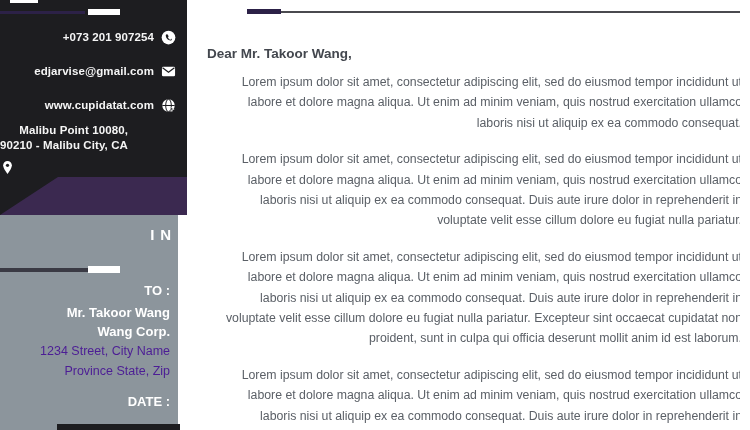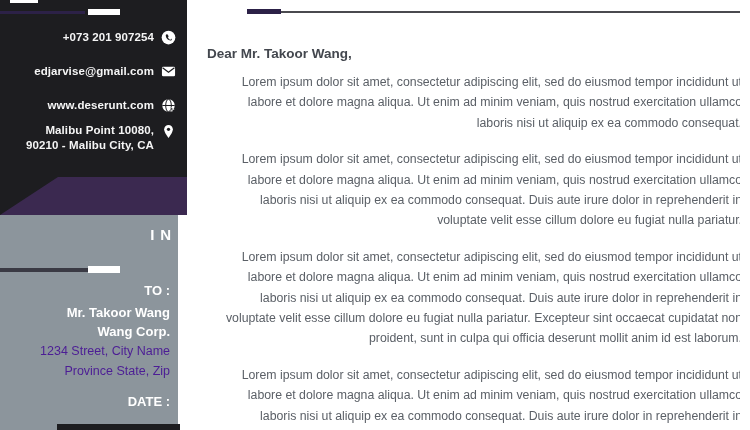--- a/index.html
+++ b/index.html
@@ -14,21 +14,21 @@
     clip-path:polygon(0 0,100% 0,100% 82.3%,31% 82.3%,0 100%);
   }
   .gray-panel{position:absolute;left:0;top:215px;width:178px;height:215px;background:#8c959c;}
   .top-corner-dash{position:absolute;left:10px;top:0;width:28px;height:3px;background:#ffffff;}
   .top-purple-line{position:absolute;left:0;top:11px;width:85px;height:3px;background:#2c2147;}
   .top-white-dash{position:absolute;left:88px;top:9px;width:32px;height:6px;background:#ffffff;}
   .contact-row{
     position:absolute;left:0;width:176px;display:flex;justify-content:flex-end;align-items:center;gap:7px;
     color:#f5f5f5;font-size:11.5px;font-weight:600;letter-spacing:.1px;
   }
-  .contact-row.addr{align-items:flex-start;}
+  .contact-row.addr{align-items:flex-start;flex-direction:column;}
   .contact-row.addr .cicon{margin-top:1px;}
   .contact-text{text-align:right;line-height:14.5px;}
   .cicon{width:15px;height:15px;flex:0 0 15px;display:block;}
   .info-title{
     position:absolute;left:0;top:226px;width:170px;text-align:right;
     color:#ffffff;font-size:15px;font-weight:bold;letter-spacing:6px;padding-left:40px;
   }
   .info-sep-line{position:absolute;left:0;top:268px;width:120px;height:4px;background:#3a3a44;}
   .info-sep-dash{position:absolute;left:88px;top:266px;width:32px;height:7px;background:#ffffff;}
   .to-block{position:absolute;left:0;top:283px;width:170px;text-align:right;color:#ffffff;}
@@ -72,21 +72,21 @@
 
     <div class="contact-row" style="top:64px;">
       <span class="contact-text">edjarvise@gmail.com</span>
       <svg class="cicon" viewBox="0 0 24 24">
         <rect x="1.5" y="4.5" width="21" height="15" rx="2" fill="#ffffff"></rect>
         <path d="M2.5 6l9.5 7.2L21.5 6" stroke="#1d1d20" stroke-width="2" fill="none"></path>
       </svg>
     </div>
 
     <div class="contact-row" style="top:98px;">
-      <span class="contact-text">www.deserunt.com</span>
+      <span class="contact-text">www.cupidatat.com</span>
       <svg class="cicon" viewBox="0 0 24 24">
         <circle cx="12" cy="12" r="10" fill="#ffffff"></circle>
         <ellipse cx="12" cy="12" rx="4.5" ry="10" stroke="#1d1d20" stroke-width="1.6" fill="none"></ellipse>
         <line x1="2" y1="12" x2="22" y2="12" stroke="#1d1d20" stroke-width="1.6"></line>
         <path d="M14 14l7 4-3 .7-.7 3z" fill="#1d1d20" stroke="#ffffff" stroke-width="1"></path>
       </svg>
     </div>
 
     <div class="contact-row addr" style="top:123px;">
       <span class="contact-text">

